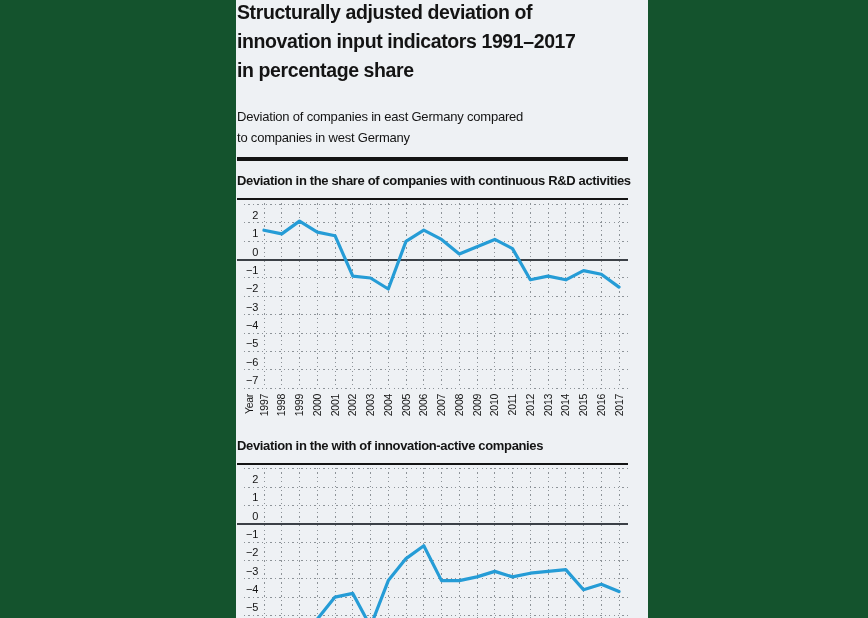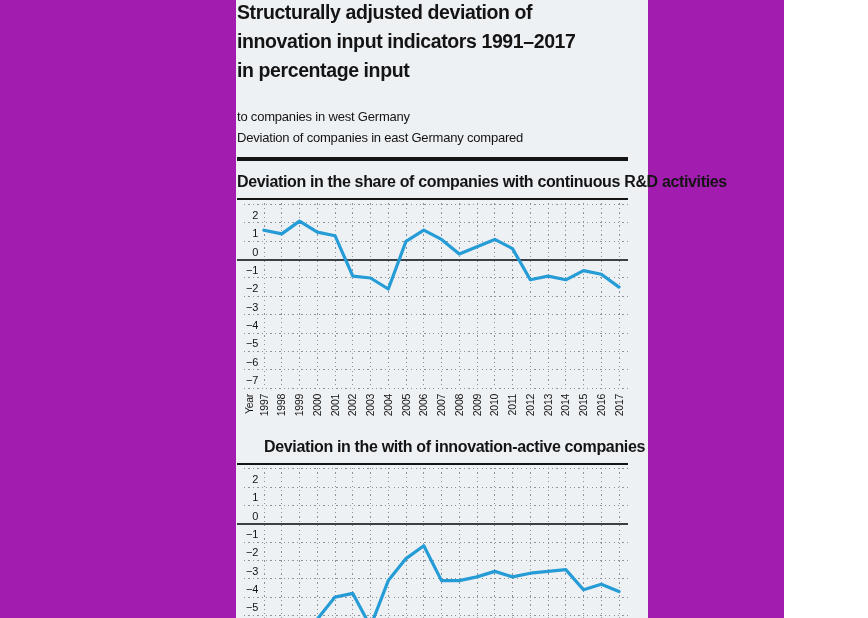--- a/index.html
+++ b/index.html
@@ -1,25 +1,25 @@
 <!DOCTYPE html>
 <html><head>
 <meta charset="utf-8">
 <style>
   html,body{margin:0;padding:0;background:#ffffff;}
-  .canvas{position:relative;width:784px;height:618px;background:#a21caf;overflow:hidden;
+  .canvas{position:relative;width:868px;height:618px;background:#14532d;overflow:hidden;
           font-family:"Liberation Sans",sans-serif;color:#141414;}
   .panel{position:absolute;left:236px;top:0;width:412px;height:618px;background:#eef1f4;}
   .title{position:absolute;left:1px;top:-2px;width:400px;font-size:19.5px;font-weight:700;
          line-height:29px;letter-spacing:-0.4px;color:#141414;}
   .subtitle{position:absolute;left:1px;top:106px;width:400px;font-size:13px;font-weight:400;
             line-height:21px;letter-spacing:-0.2px;color:#141414;}
   .rule{position:absolute;left:1px;top:157px;width:391px;height:4px;background:#141414;}
-  .chart-title{position:absolute;left:1px;width:408px;font-size:16px;font-weight:700;
-               letter-spacing:-0.35px;color:#141414;white-space:nowrap;text-align:right;}
+  .chart-title{position:absolute;left:1px;width:408px;font-size:13px;font-weight:700;
+               letter-spacing:-0.35px;color:#141414;white-space:nowrap;}
   .ct1{top:173px;}
   .ct2{top:438px;}
   .plot{position:absolute;left:0;display:block;}
   #chart1{top:197px;width:412px;height:232px;}
   #chart2{top:459px;width:412px;height:159px;}
   .grid{stroke:#8d9398;stroke-width:1;stroke-dasharray:1.3 3.1;shape-rendering:crispEdges;}
   .zero{stroke:#3b4046;stroke-width:2;shape-rendering:crispEdges;}
   .border{stroke:#141414;stroke-width:2;shape-rendering:crispEdges;}
   .tick{font-family:"Liberation Sans",sans-serif;font-size:11px;fill:#141414;text-anchor:end;
         letter-spacing:-0.3px;}
@@ -29,26 +29,26 @@
 </style>
 </head>
 <body>
 
 <div class="canvas">
   <div class="panel">
 
     <div class="title">
       <div>Structurally adjusted deviation of</div>
       <div>innovation input indicators 1991–2017</div>
-      <div>in percentage input</div>
+      <div>in percentage share</div>
     </div>
 
     <div class="subtitle">
+      <div>Deviation of companies in east Germany compared</div>
       <div>to companies in west Germany</div>
-      <div>Deviation of companies in east Germany compared</div>
     </div>
 
     <div class="rule"></div>
 
     <div class="chart-title ct1">Deviation in the share of companies with continuous R&amp;D activities</div>
     <svg id="chart1" class="plot" viewBox="0 0 412 232">
         <line x1="28" x2="28" y1="2" y2="191" class="grid"></line>
         <line x1="45.75" x2="45.75" y1="2" y2="191" class="grid"></line>
         <line x1="63.5" x2="63.5" y1="2" y2="191" class="grid"></line>
         <line x1="81.25" x2="81.25" y1="2" y2="191" class="grid"></line>

